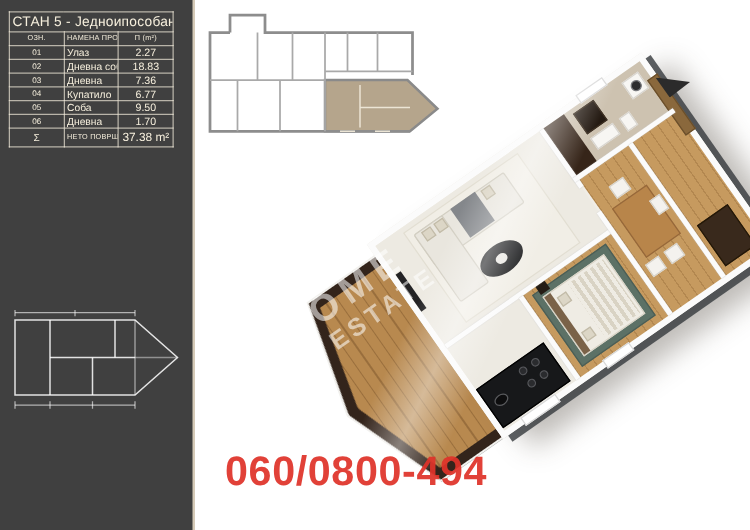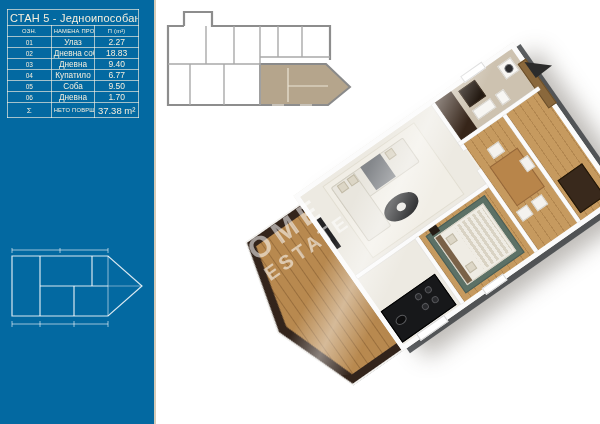--- a/index.html
+++ b/index.html
@@ -1,31 +1,31 @@
 <!DOCTYPE html>
 <html><head>
 <meta charset="utf-8">
 <style>
   html,body{margin:0;padding:0;background:#fff;}
   .page{position:relative;width:600px;height:424px;overflow:hidden;background:#ffffff;
         font-family:"Liberation Sans","DejaVu Sans",sans-serif;}
 
   
-  .sidebar{position:absolute;left:0;top:0;width:156px;height:424px;background:#0369a1;
+  .sidebar{position:absolute;left:0;top:0;width:156px;height:424px;background:#404040;
            border-right:2px solid #d6cbb8;box-sizing:border-box;}
 
   
   .area-table{position:absolute;left:7px;top:9px;width:132px;border-collapse:collapse;
               color:#f6efdd;table-layout:fixed;}
   .area-table td,.area-table th{border:1px solid rgba(250,243,226,.65);padding:0 2px;
               font-weight:normal;overflow:hidden;white-space:nowrap;}
   .t-title{font-size:11px;text-align:center;height:15px;letter-spacing:.2px;}
   .t-head th{font-size:5.8px;height:10px;text-align:center;letter-spacing:.2px;}
   .c-id{width:17px;text-align:center;font-size:6.5px;}
-  .c-nm{width:77px;text-align:center;font-size:8.2px;}
+  .c-nm{width:77px;text-align:left;font-size:8.2px;}
   .c-ar{width:30px;text-align:center;font-size:8.5px;}
   .r{height:11px;}
   .sum .c-id{font-size:8px;}
   .sum .c-nm{font-size:5.8px;letter-spacing:.2px;}
   .sum .c-ar{font-size:9.5px;}
   .sum{height:15px;}
 
   .plan2d{position:absolute;left:6px;top:246px;}
 
   
@@ -121,21 +121,21 @@
           <td class="c-ar">2.27</td>
         </tr>
         <tr class="r">
           <td class="c-id">02</td>
           <td class="c-nm">Дневна соба са обед.</td>
           <td class="c-ar">18.83</td>
         </tr>
         <tr class="r">
           <td class="c-id">03</td>
           <td class="c-nm">Дневна</td>
-          <td class="c-ar">9.40</td>
+          <td class="c-ar">7.36</td>
         </tr>
         <tr class="r">
           <td class="c-id">04</td>
           <td class="c-nm">Купатило</td>
           <td class="c-ar">6.77</td>
         </tr>
         <tr class="r">
           <td class="c-id">05</td>
           <td class="c-nm">Соба</td>
           <td class="c-ar">9.50</td>
@@ -277,14 +277,15 @@
       <div class="winstub" style="left:200px;top:-7px;width:26px;height:8px;"></div>
     </div>
   </div>
 
   <div class="light-band"></div>
   <div class="watermark">
     <span class="wm1">OME</span>
     <span class="wm2">ESTATE</span>
   </div>
   <div class="entrance-arrow"></div>
+  <div class="phone">060/0800-494</div>
 
 </div>
 
 </body></html>

